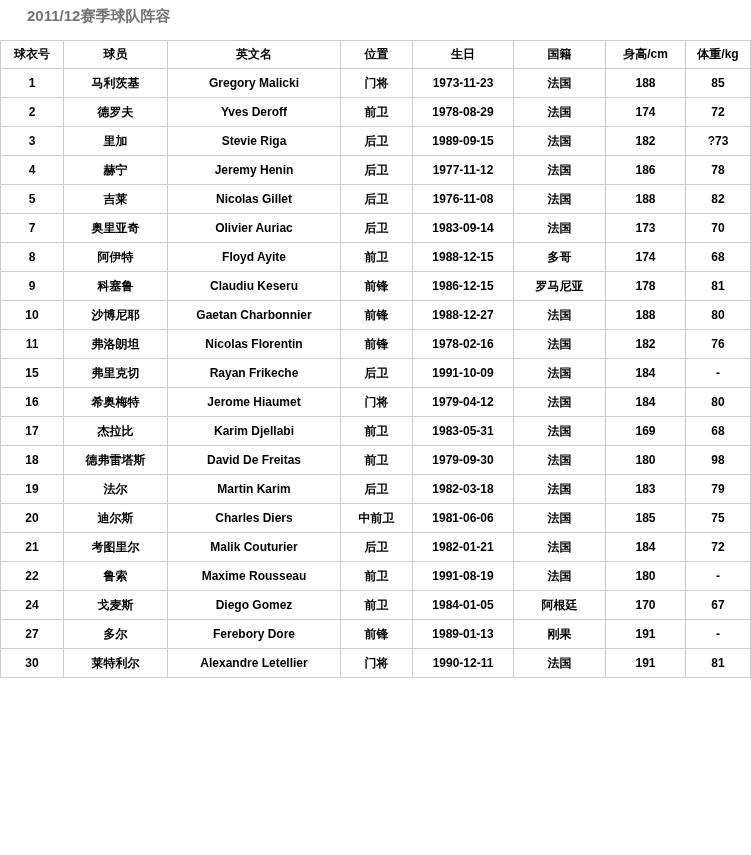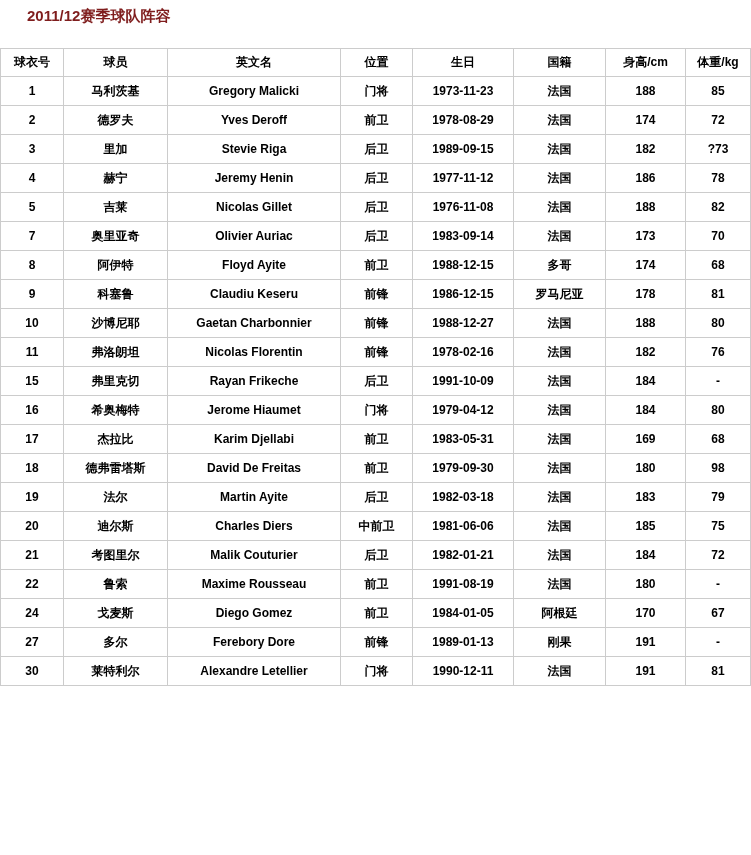--- a/index.html
+++ b/index.html
@@ -15,27 +15,27 @@
     overflow: hidden;
     font-family: "Liberation Sans", "DejaVu Sans", sans-serif;
     color: #000000;
   }
   .page-title {
     position: absolute;
     left: 27px;
     top: 7px;
     font-size: 15px;
     font-weight: bold;
-    color: #7f1d1d;
+    color: #737373;
     white-space: nowrap;
   }
   table.roster {
     position: absolute;
     left: 0;
-    top: 48px;
+    top: 40px;
     width: 750px;
     border-collapse: collapse;
     table-layout: fixed;
     border-radius: 28px;
   }
   table.roster th,
   table.roster td {
     border: 1px solid #cccccc;
     text-align: center;
     vertical-align: middle;
@@ -216,21 +216,21 @@
           <td>David De Freitas</td>
           <td>前卫</td>
           <td>1979-09-30</td>
           <td>法国</td>
           <td>180</td>
           <td>98</td>
         </tr>
         <tr>
           <td>19</td>
           <td>法尔</td>
-          <td>Martin Ayite</td>
+          <td>Martin Karim</td>
           <td>后卫</td>
           <td>1982-03-18</td>
           <td>法国</td>
           <td>183</td>
           <td>79</td>
         </tr>
         <tr>
           <td>20</td>
           <td>迪尔斯</td>
           <td>Charles Diers</td>

